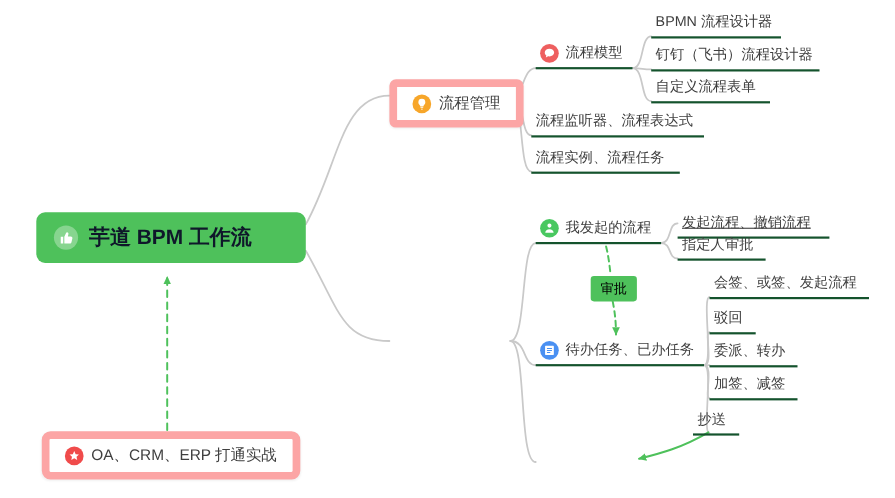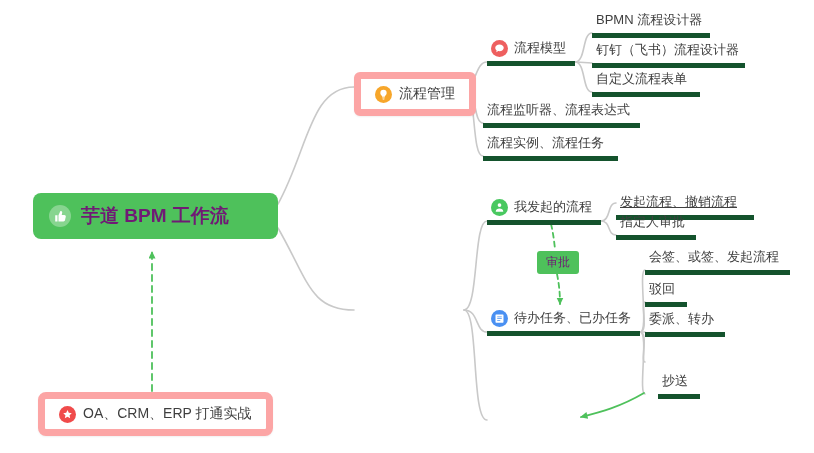--- a/index.html
+++ b/index.html
@@ -6,44 +6,44 @@
   .canvas {
     position:relative; width:814px; height:453px; background:#ffffff;
     font-family:"Liberation Sans","DejaVu Sans",sans-serif; overflow:hidden;
     color:#3f3f3f;
   }
   svg.edges { position:absolute; left:0; top:0; }
 
   
   .leaf {
     position:absolute; display:flex; align-items:center; gap:6px;
-    padding:2px 8px 4px 4px; border-bottom:5px solid #14532d;
+    padding:2px 8px 4px 4px; border-bottom:2px solid #14532d;
     font-size:13px; white-space:nowrap; box-sizing:border-box;
     background:transparent; cursor:default;
   }
 
   
   .box {
     position:absolute; display:flex; align-items:center; gap:7px;
     padding:6px 14px; background:#ffffff; border:7px solid #fca5a5;
     border-radius:6px; font-size:14px; white-space:nowrap;
     box-sizing:border-box; box-shadow:0 1px 2px rgba(0,0,0,0.06);
   }
 
   
   .root {
     position:absolute; display:flex; align-items:center; gap:10px;
     padding:10px 16px; background:#4ec15b; border-radius:8px;
-    color:#701a75; font-size:19px; font-weight:bold; white-space:nowrap;
+    color:#0f172a; font-size:19px; font-weight:bold; white-space:nowrap;
     box-sizing:border-box; min-width:245px;
   }
   .root .icon-circle { width:22px; height:22px; background:rgba(255,255,255,0.32); }
 
   .badge {
-    position:absolute; background:#4ec15b; color:#701a75; font-size:12px;
+    position:absolute; background:#4ec15b; color:#000000; font-size:12px;
     padding:3px 9px; border-radius:3px; white-space:nowrap;
   }
 
   .icon-circle {
     width:17px; height:17px; border-radius:50%; flex:none;
     display:flex; align-items:center; justify-content:center;
   }
   .icon-square {
     width:17px; height:17px; border-radius:4px; flex:none;
     display:flex; align-items:center; justify-content:center;
@@ -170,21 +170,24 @@
 
   <div class="leaf" style="left:645px; top:246px; width:145px;">
     <span>会签、或签、发起流程</span>
   </div>
   <div class="leaf" style="left:645px; top:278px; width:42px;">
     <span>驳回</span>
   </div>
   <div class="leaf" style="left:645px; top:308px; width:80px;">
     <span>委派、转办</span>
   </div>
-  <div class="leaf" style="left:658px; top:370px; width:42px;align-items:center;">
+  <div class="leaf" style="left:645px; top:338px; width:80px;">
+    <span>加签、减签</span>
+  </div>
+  <div class="leaf" style="left:630px; top:370px; width:42px;align-items:center;">
     <span>抄送</span>
   </div>
 
 
   <div class="box" style="left:38px; top:392px; border-radius:8px;text-align:center;">
     <span class="icon-circle ic-star">
       <svg width="11" height="11" viewBox="0 0 16 16">
           <path fill="#fff" d="M8 1.6l1.9 4 4.3.5-3.2 2.9.9 4.3L8 11.1l-3.9 2.2.9-4.3L1.8 6.1l4.3-.5z"></path>
         </svg>
     </span>

